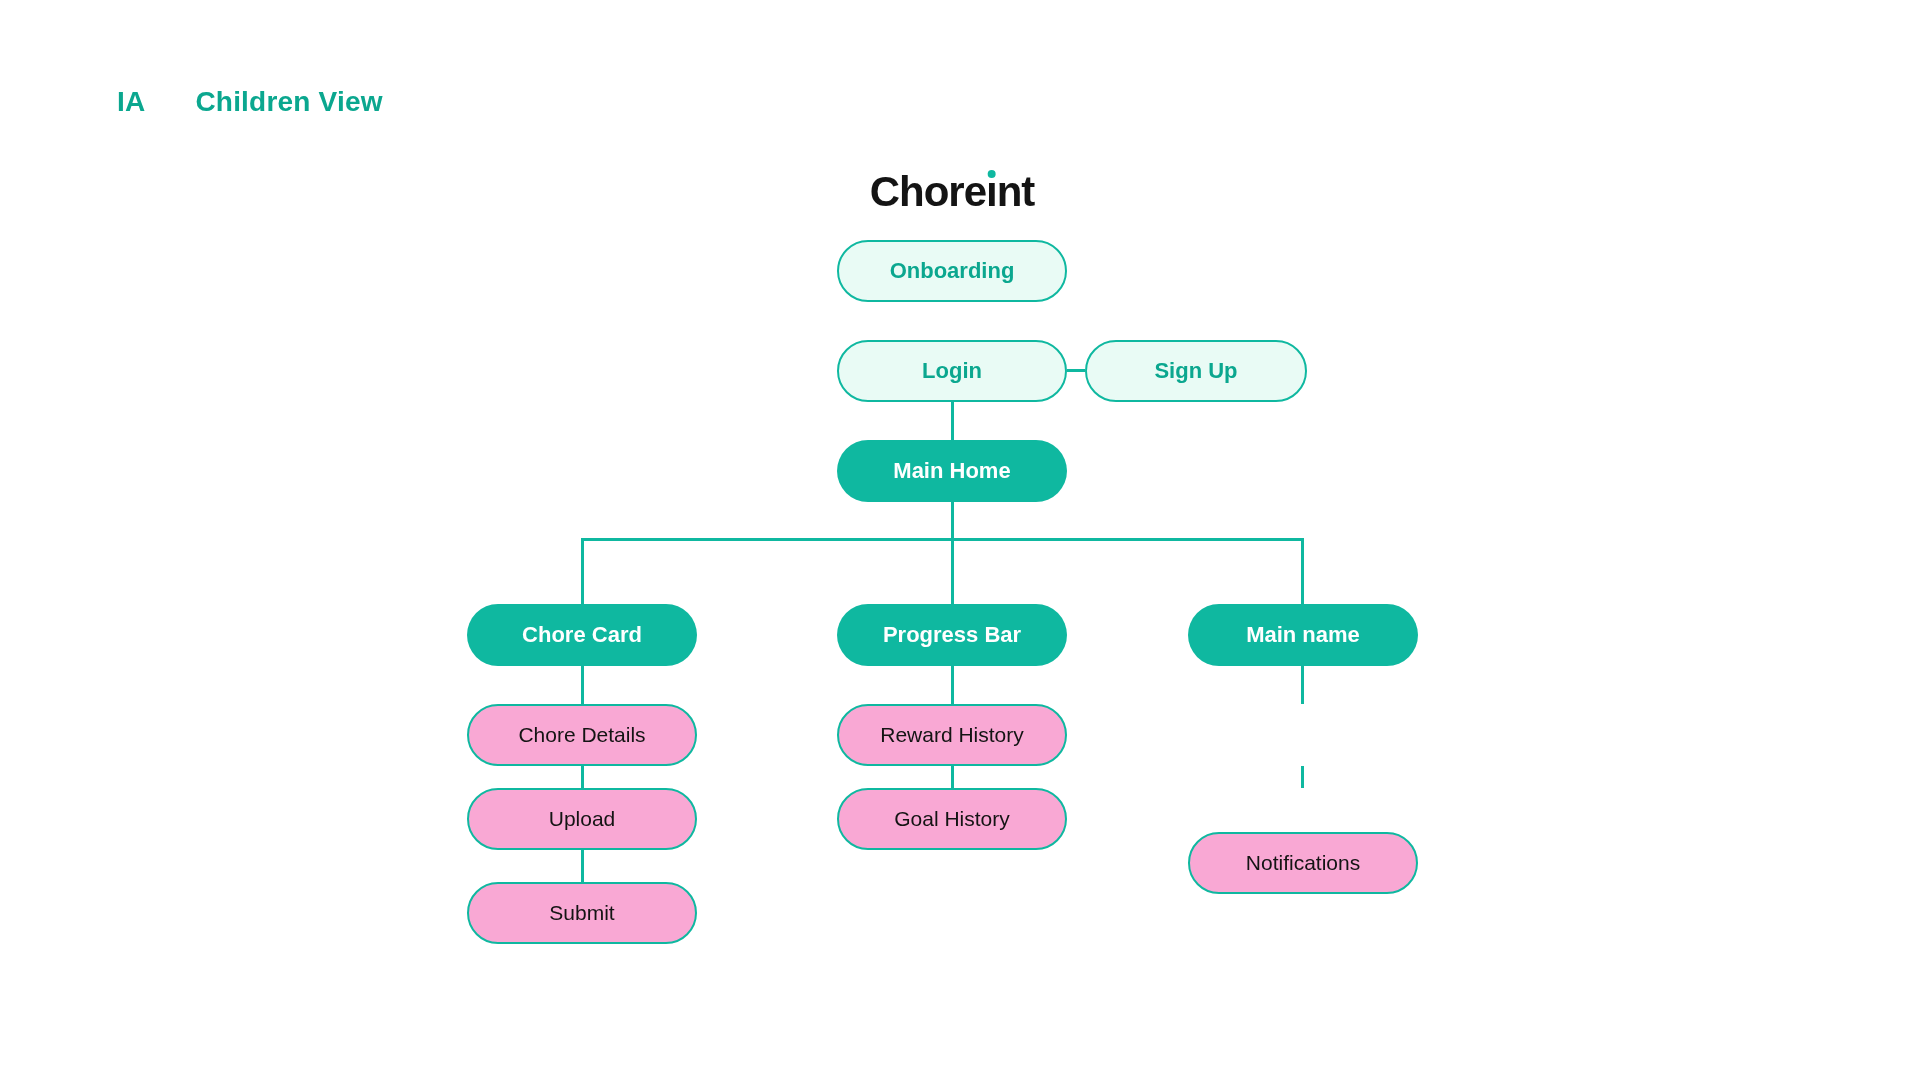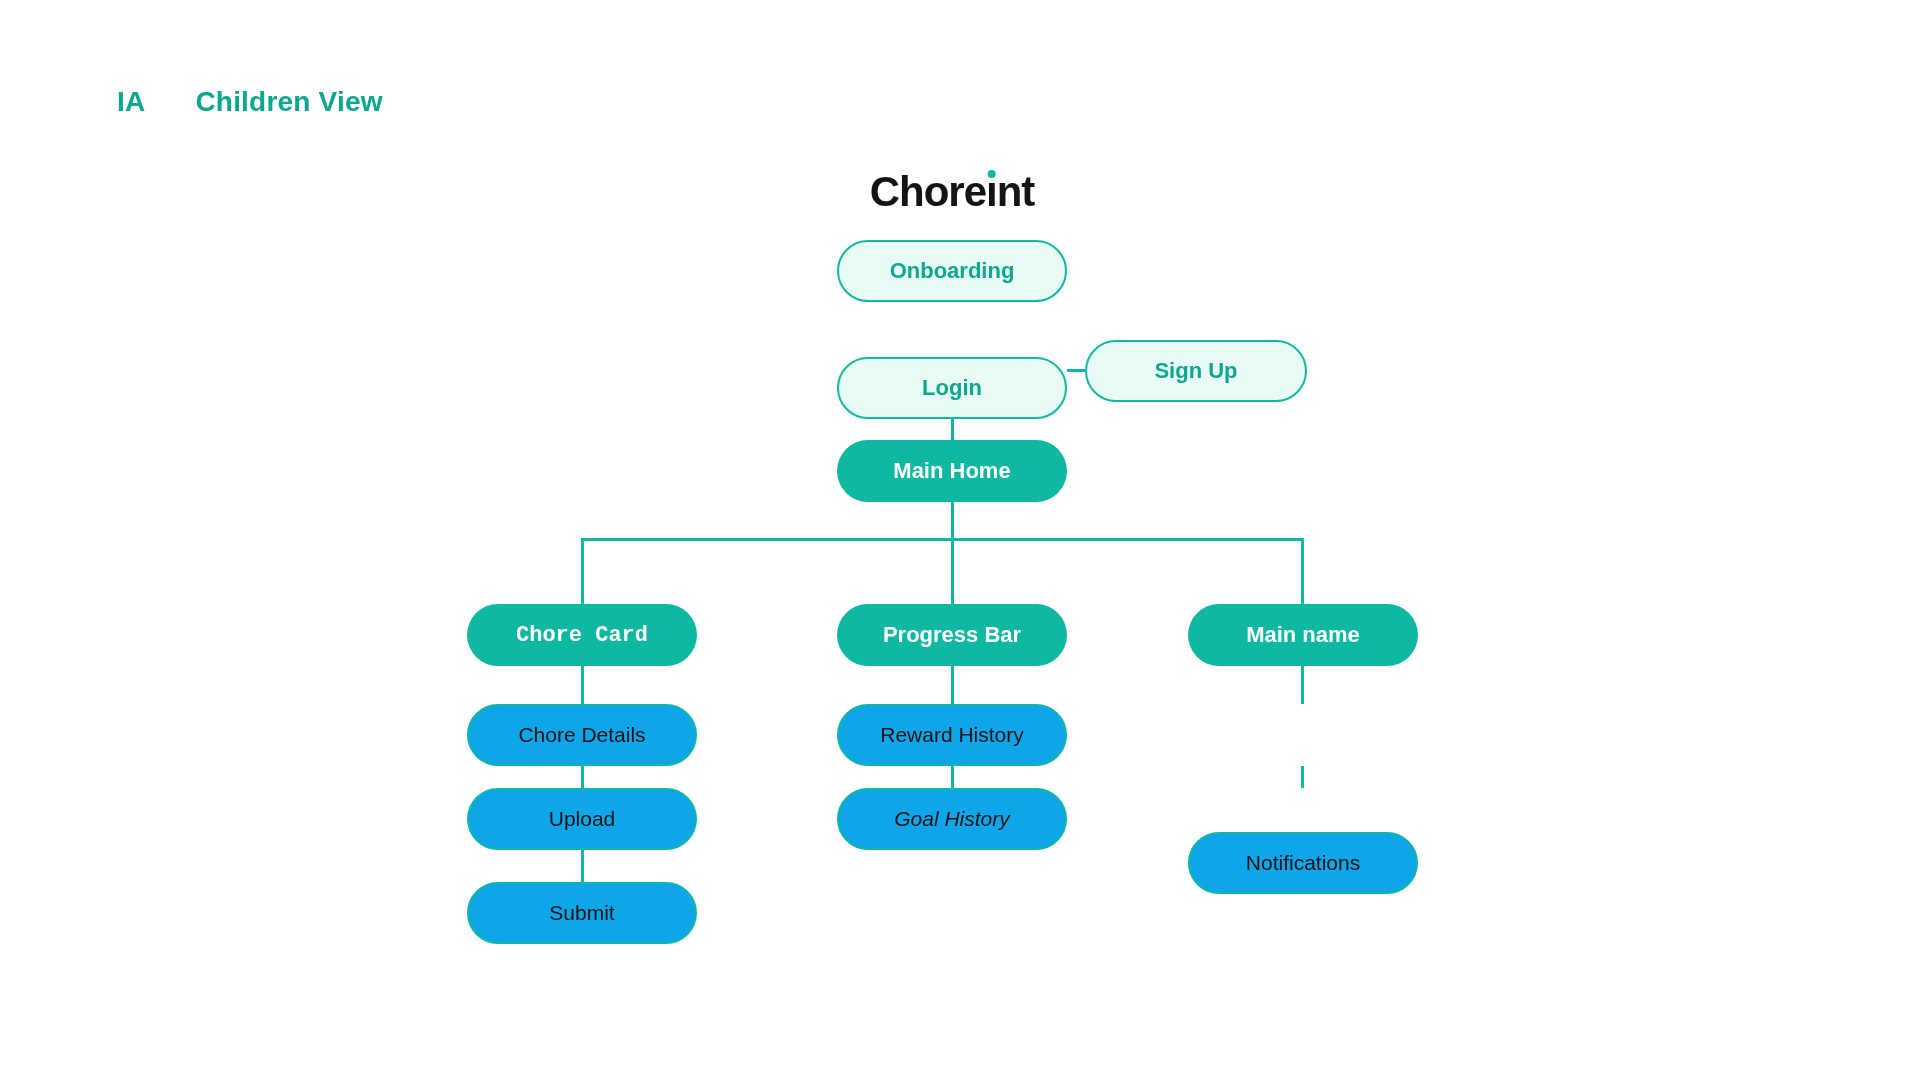--- a/index.html
+++ b/index.html
@@ -20,40 +20,40 @@
   .logo-i-dot { position: absolute; left: 50%; transform: translateX(-50%); top: 2px;
                 width: 8px; height: 8px; border-radius: 50%; background: var(--accent); }
 
   
   .pill { position: absolute; width: 230px; height: 62px; border-radius: 31px;
           display: flex; align-items: center; justify-content: center;
           white-space: nowrap; }
   .pill.light { background: var(--accent-light); border: 2px solid var(--accent);
                 color: var(--accent-text); font-weight: bold; font-size: 22px; }
   .pill.solid { background: var(--accent); color: #ffffff; font-weight: bold; font-size: 22px; }
-  .pill.outline { background: #0ea5e9; border: 2px solid var(--accent);
+  .pill.outline { background: #f9a8d4; border: 2px solid var(--accent);
                   color: #141414; font-weight: normal; font-size: 21px; }
 
   
   .line { position: absolute; background: var(--accent); }
   .line.v { width: 3px; }
   .line.h { height: 3px; }
 
   
   #n-onboarding   { left: 837px;  top: 240px; }
-  #n-login        { left: 837px;  top: 357px; }
+  #n-login        { left: 837px;  top: 340px; }
   #n-signup       { left: 1085px; top: 340px; width: 222px; }
   #n-mainhome     { left: 837px;  top: 440px; }
-  #n-chorecard    { left: 467px;  top: 604px; font-family: Liberation Mono, monospace; }
+  #n-chorecard    { left: 467px;  top: 604px; }
   #n-choredetails { left: 467px;  top: 704px; }
   #n-upload       { left: 467px;  top: 788px; }
   #n-submit       { left: 467px;  top: 882px; }
   #n-progressbar  { left: 837px;  top: 604px; }
   #n-rewardhist   { left: 837px;  top: 704px; }
-  #n-goalhist     { left: 837px;  top: 788px; font-style: italic; }
+  #n-goalhist     { left: 837px;  top: 788px; }
   #n-username     { left: 1188px; top: 604px; }
   #n-profile      { left: 1188px; top: 704px; }
   #n-notifications{ left: 1188px; top: 832px; }
 
   
   #c-login-signup    { left: 1067px; top: 369px;  width: 18px; }
   #c-login-mainhome  { left: 951px;  top: 402px;  height: 38px; }
   #c-mainhome-bus    { left: 951px;  top: 502px;  height: 36px; }
   #c-bus             { left: 581px;  top: 538px;  width: 723px; }
   #c-bus-chorecard   { left: 581px;  top: 538px;  height: 66px; }

